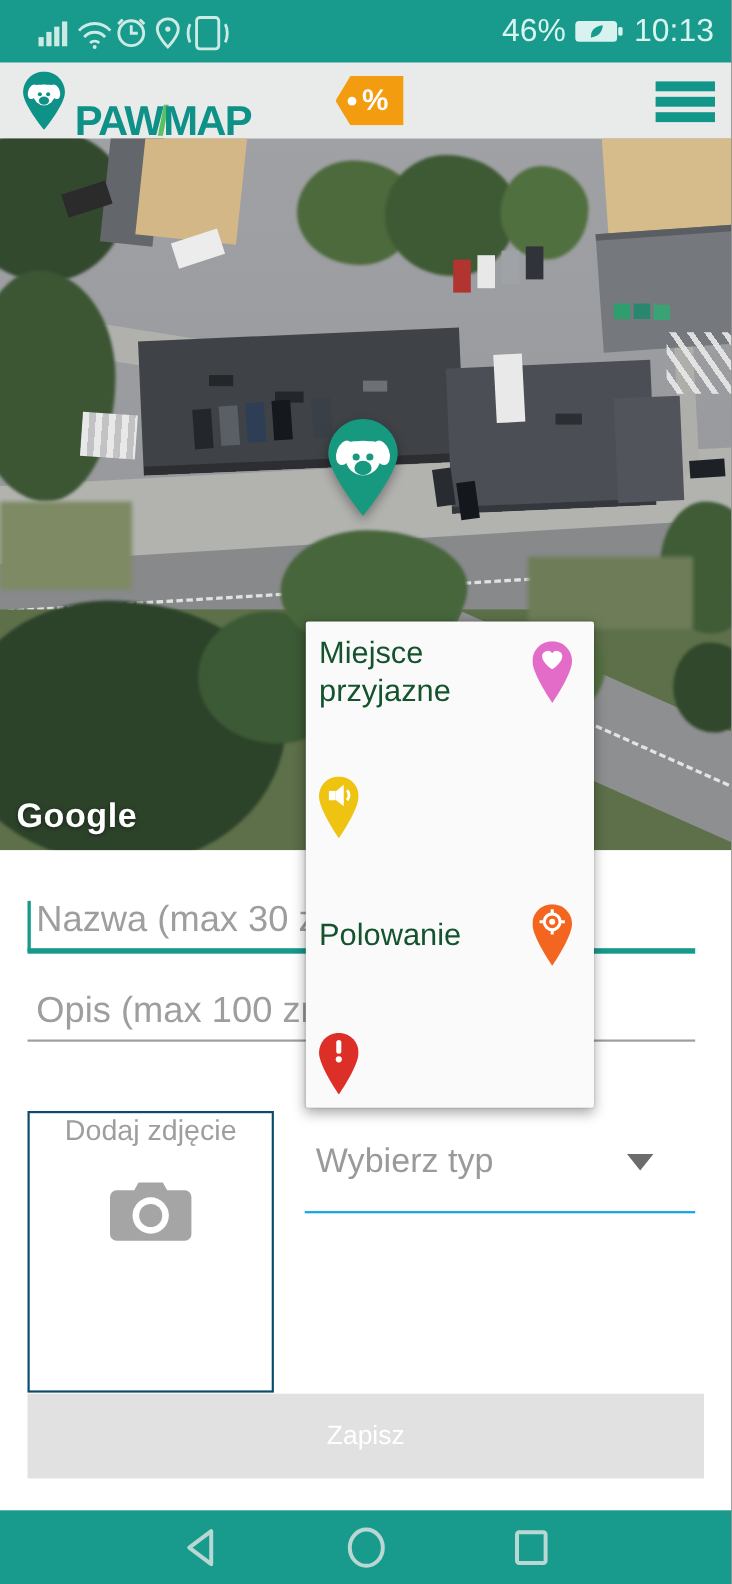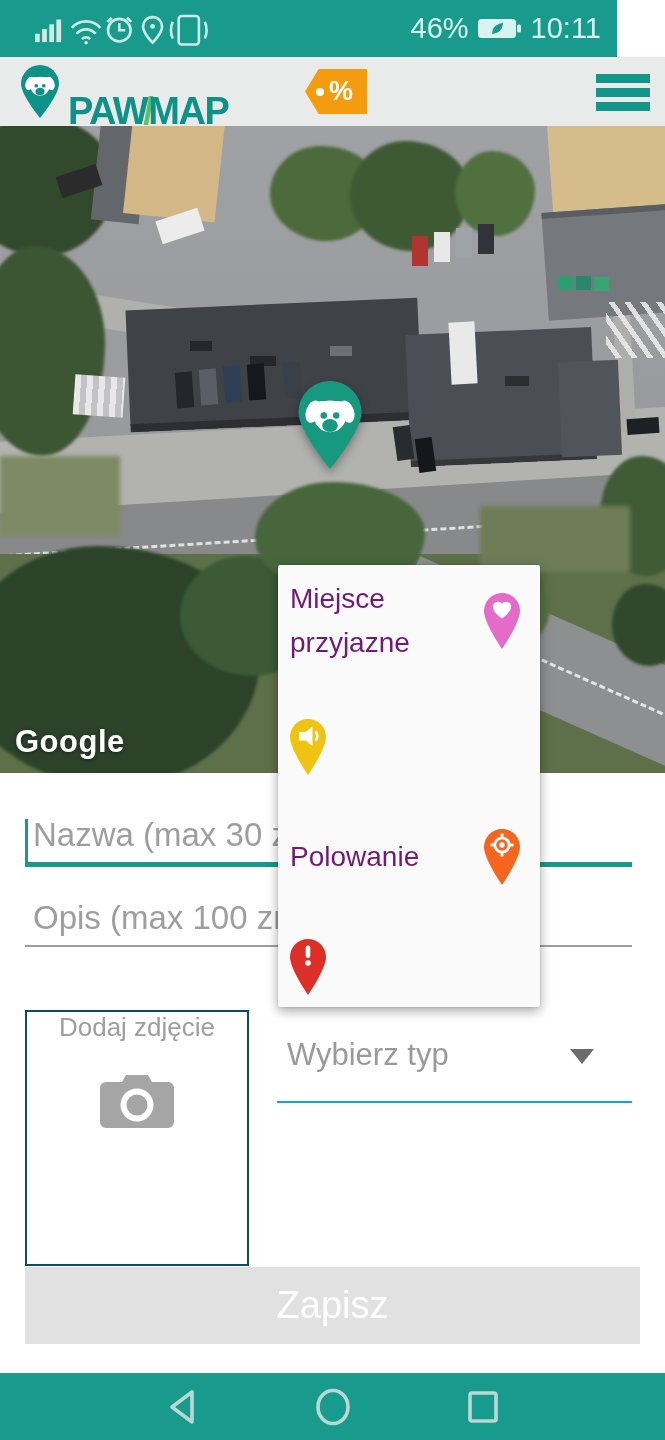--- a/index.html
+++ b/index.html
@@ -1,20 +1,20 @@
 <!DOCTYPE html>
 <html><head>
 <meta charset="utf-8">
 <style>
   html,body{margin:0;padding:0;background:#444;}
   *{box-sizing:border-box;font-family:"Liberation Sans",sans-serif;}
   .screen{position:relative;width:665px;height:1440px;background:#fff;overflow:hidden;margin:0 auto;}
 
   
-  .status-bar{position:absolute;left:0;top:0;width:617px;height:57px;background:#189b8d;display:flex;align-items:center;justify-content:space-between;padding:0 16px 0 34px;}
+  .status-bar{position:absolute;left:0;top:0;width:665px;height:57px;background:#189b8d;display:flex;align-items:center;justify-content:space-between;padding:0 16px 0 34px;}
   .sb-left{display:flex;align-items:center;}
   .sb-right{display:flex;align-items:center;gap:8px;color:#d9f3ef;font-size:29px;}
 
   
   .app-header{position:absolute;left:0;top:57px;width:665px;height:69px;background:#e9ebeb;display:flex;align-items:center;box-shadow:0 1px 3px rgba(0,0,0,.18);}
   .logo{display:flex;align-items:center;gap:8px;margin-left:20px;}
   .logo-text{font-size:38px;font-weight:800;color:#0e9186;letter-spacing:-1.5px;margin-top:40px;}
   .logo-slash{color:#5bbf63;font-weight:800;margin:0 -4px;}
   .promo-tag{position:absolute;left:305px;top:12px;width:62px;height:45px;background:#f39c0f;clip-path:polygon(22% 0,100% 0,100% 100%,22% 100%,0 50%);display:flex;align-items:center;justify-content:center;}
   .promo-tag .hole{position:absolute;left:11px;top:19px;width:8px;height:8px;border-radius:50%;background:#fff;}
@@ -26,36 +26,36 @@
   .map{position:absolute;left:0;top:126px;width:665px;height:647px;background:linear-gradient(#a0a1a4,#919295);overflow:hidden;}
   .map .d{position:absolute;}
   .blob{border-radius:46% 54% 48% 52%/50% 46% 54% 50%;filter:blur(1.5px);}
   .road-line:after{content:"";position:absolute;left:0;top:48%;width:100%;border-top:3px dashed rgba(255,255,255,.75);}
   .google-mark{position:absolute;left:15px;top:598px;color:#fff;font-size:31px;font-weight:600;letter-spacing:.5px;text-shadow:0 1px 4px rgba(0,0,0,.5);}
   .marker{position:absolute;left:297px;top:255px;filter:drop-shadow(0 4px 5px rgba(0,0,0,.35));}
 
   
   .type-menu{position:absolute;left:278px;top:565px;width:262px;height:442px;background:#fafafa;border-radius:2px;box-shadow:0 4px 12px rgba(0,0,0,.35),0 0 2px rgba(0,0,0,.2);z-index:50;display:flex;flex-direction:column;justify-content:space-between;padding:12px 0;}
   .type-item{display:flex;align-items:center;justify-content:space-between;padding:0 20px 0 12px;cursor:pointer;}
-  .type-item .lbl{width:178px;font-size:28px;line-height:44px;color:#701a75;}
+  .type-item .lbl{width:178px;font-size:28px;line-height:34px;color:#14532d;}
 
   
   .form{position:absolute;left:0;top:773px;width:665px;height:600px;background:#fff;}
   .text-field{position:absolute;left:25px;width:607px;background:transparent;border:none;outline:none;font-size:33px;color:#616161;padding:0 0 8px 8px;}
   .text-field::placeholder{color:#9e9e9e;opacity:1;}
   #nazwa{top:42px;height:52px;border-bottom:5px solid #17998b;}
   #opis{top:126px;height:48px;border-bottom:2px solid #9e9e9e;}
   .caret{position:absolute;left:25px;top:46px;width:3px;height:46px;background:#17998b;}
   .photo-box{position:absolute;left:25px;top:237px;width:224px;height:256px;border:2px solid #0c4a6e;background:#fff;display:flex;flex-direction:column;align-items:center;justify-content:flex-start;cursor:pointer;}
   .photo-box .cam{position:absolute;top:58px;left:50%;transform:translateX(-50%);}
   .photo-label{color:#9e9e9e;font-size:26px;margin-bottom:22px;}
   .type-select{position:absolute;left:277px;top:258px;width:355px;height:72px;border-bottom:2px solid #0ea5e9;cursor:pointer;}
   .type-select .value{position:absolute;left:10px;top:6px;font-size:31px;color:#9a9a9a;}
   .select-caret{position:absolute;right:38px;top:18px;width:0;height:0;border-left:12px solid transparent;border-right:12px solid transparent;border-top:15px solid #6c6c6c;}
-  .save-button{position:absolute;left:25px;top:494px;width:615px;height:77px;background:#e1e1e1;border:none;color:#fff;font-size:38px;display:flex;align-items:center;justify-content:center;cursor:pointer;}
+  .save-button{position:absolute;left:25px;top:494px;width:615px;height:77px;background:#e1e1e1;border:none;color:#fff;font-size:24px;display:flex;align-items:center;justify-content:center;cursor:pointer;}
 
   
   .nav-bar{position:absolute;left:0;top:1373px;width:665px;height:67px;background:#189b8d;display:flex;align-items:center;justify-content:center;gap:112px;}
   .nav-btn{display:flex;align-items:center;justify-content:center;cursor:pointer;}
 </style>
 </head>
 <body>
 
 <div class="screen">
 
@@ -92,21 +92,21 @@
       </svg>
     </div>
     <div class="sb-right">
       <span>46%</span>
       <svg width="46" height="26" viewBox="0 0 46 26">
         <rect x="1" y="3" width="38" height="19" rx="3.5" fill="#d8f3ef"></rect>
         <rect x="40" y="8.5" width="4" height="8" rx="1.5" fill="#d8f3ef"></rect>
         <path d="M26 7 C18 8 14.5 13 15.5 17.5 C21 18 25.5 14 26 7 Z" fill="#189b8d"></path>
         <path d="M15.5 18 C18 14 22 11 25 9" stroke="#189b8d" stroke-width="1.4" fill="none"></path>
       </svg>
-      <span>10:11</span>
+      <span>10:13</span>
     </div>
   </div>
 
   <div class="app-header">
     <div class="logo">
       <svg width="40" height="53" viewBox="0 0 66 92">
         <path d="M33 0 C14.8 0 0 14.8 0 33 C0 52 33 92 33 92 C33 92 66 52 66 33 C66 14.8 51.2 0 33 0 Z" fill="#0e9186"></path>
         <g fill="#fff">
           <ellipse cx="15.5" cy="32" rx="7.5" ry="12" transform="rotate(20 15.5 32)"></ellipse>
           <ellipse cx="50.5" cy="32" rx="7.5" ry="12" transform="rotate(-20 50.5 32)"></ellipse>

